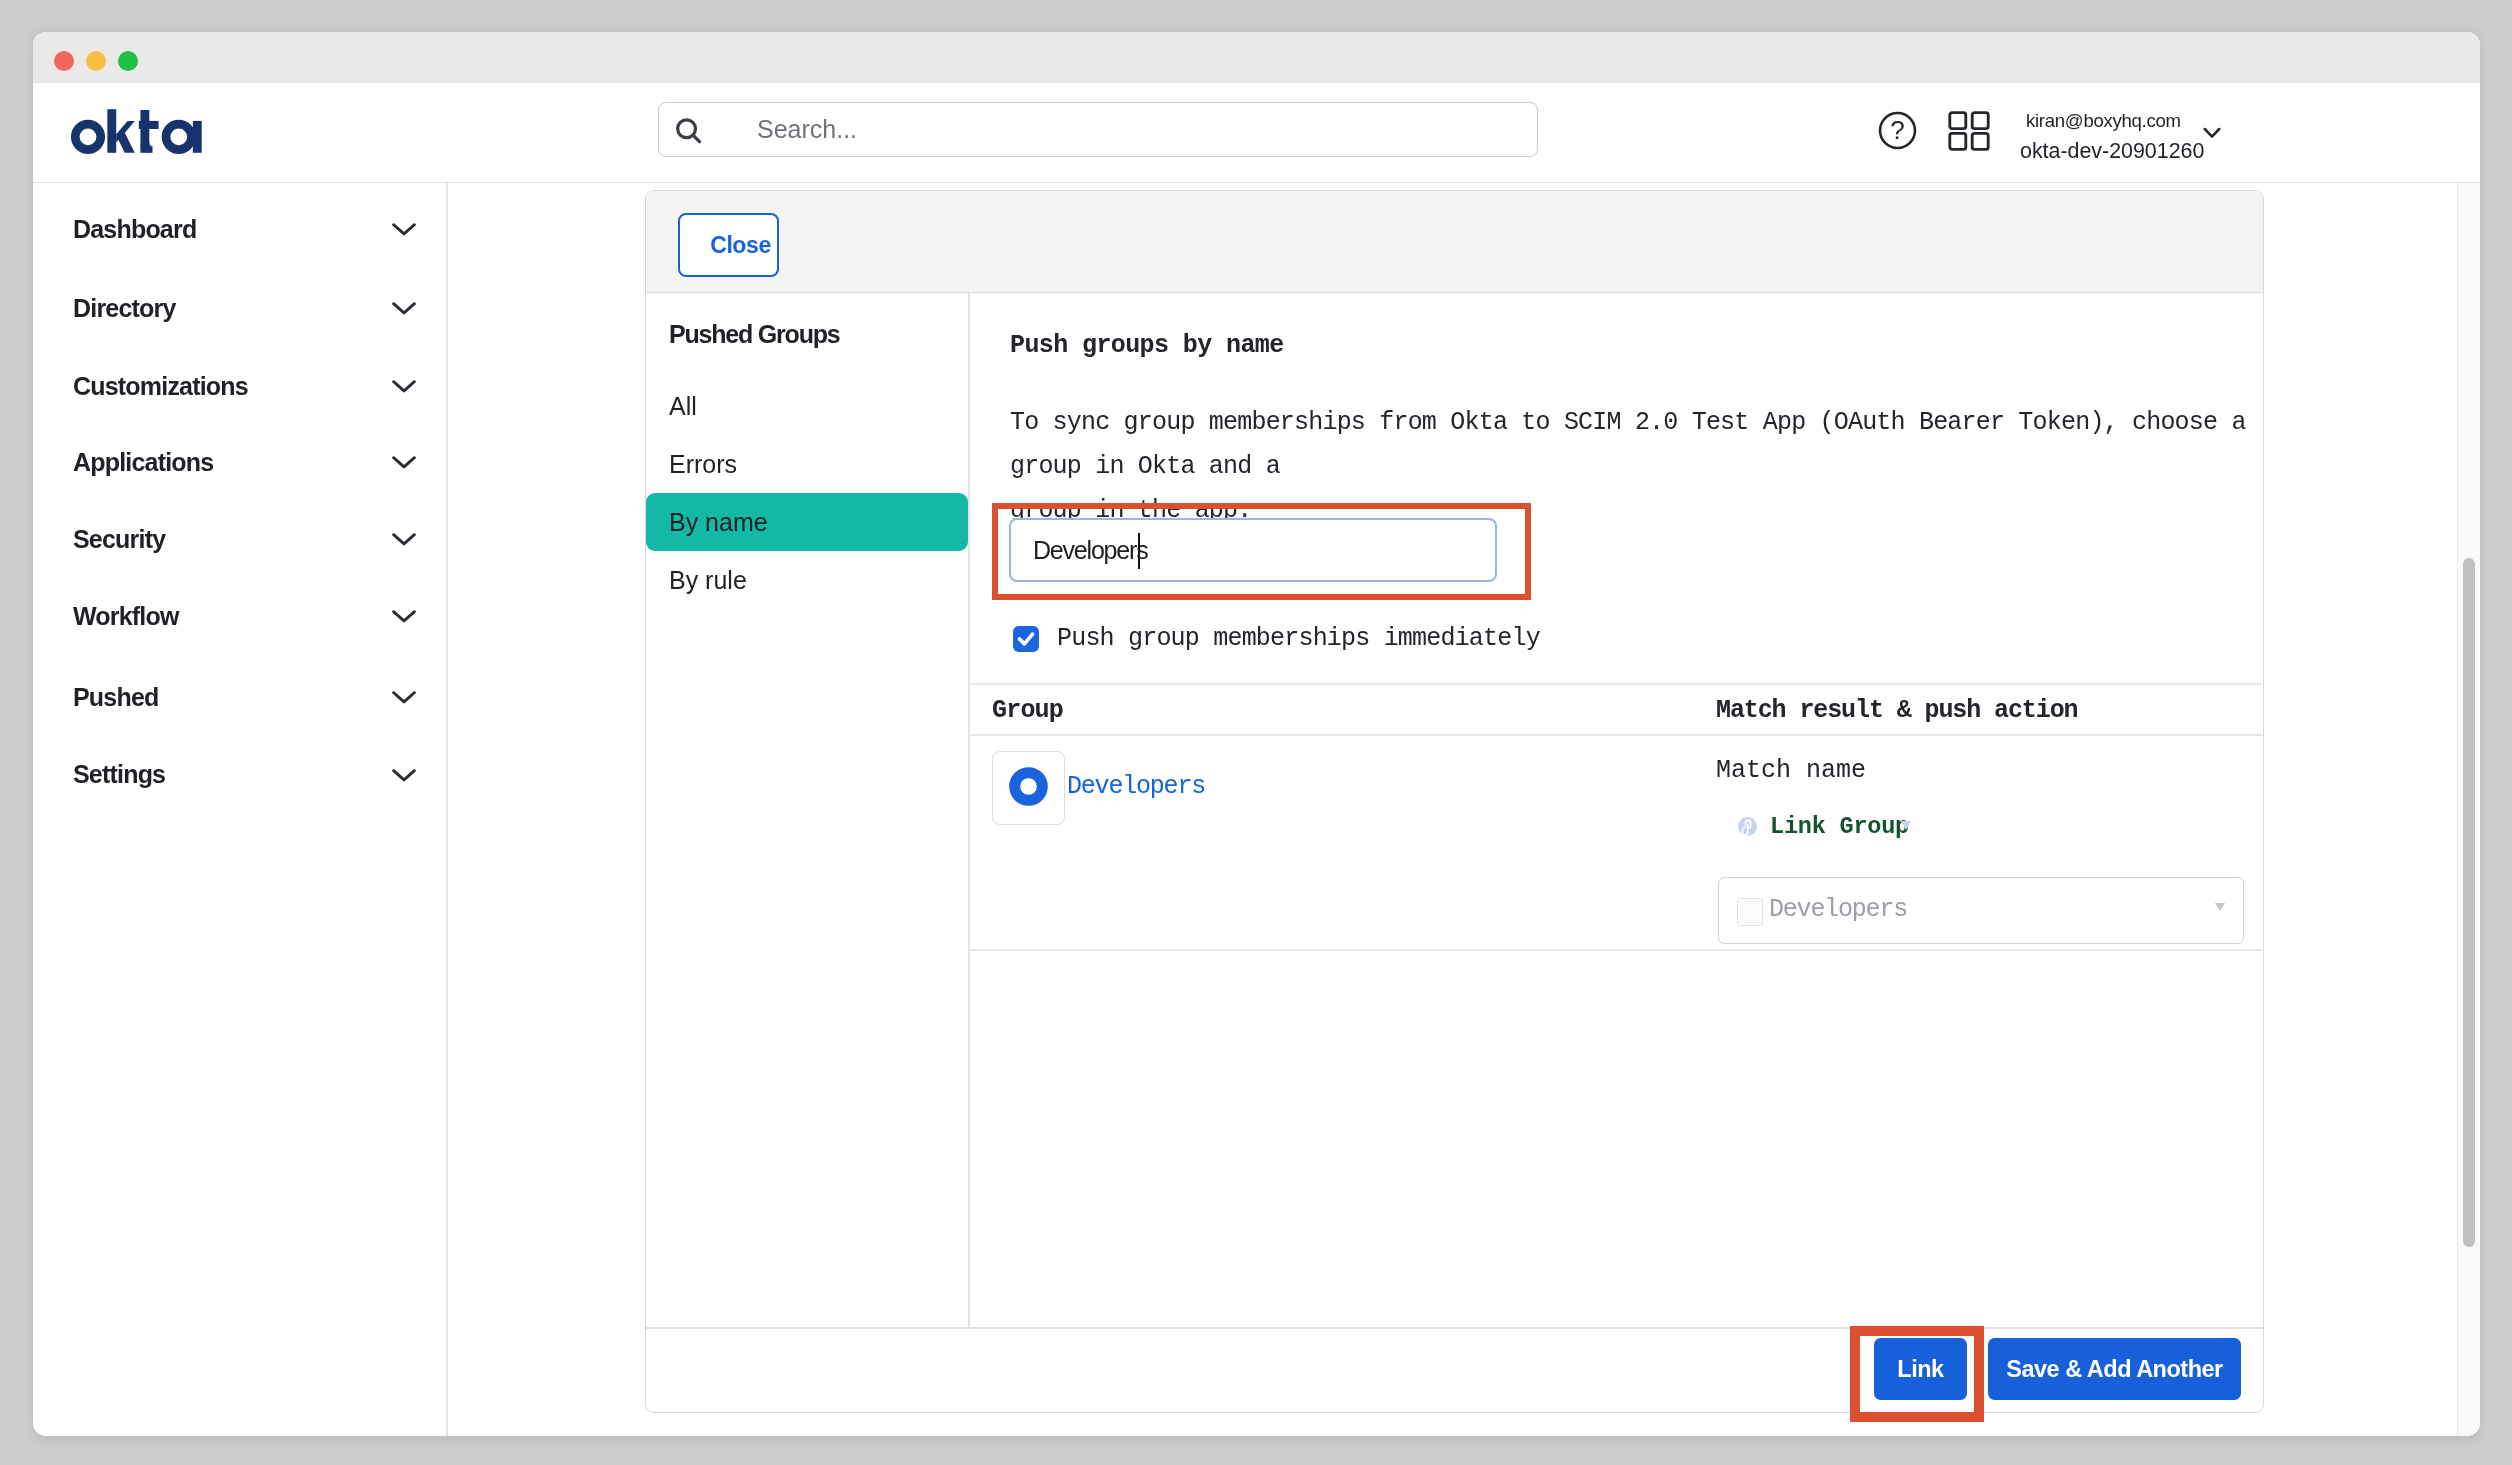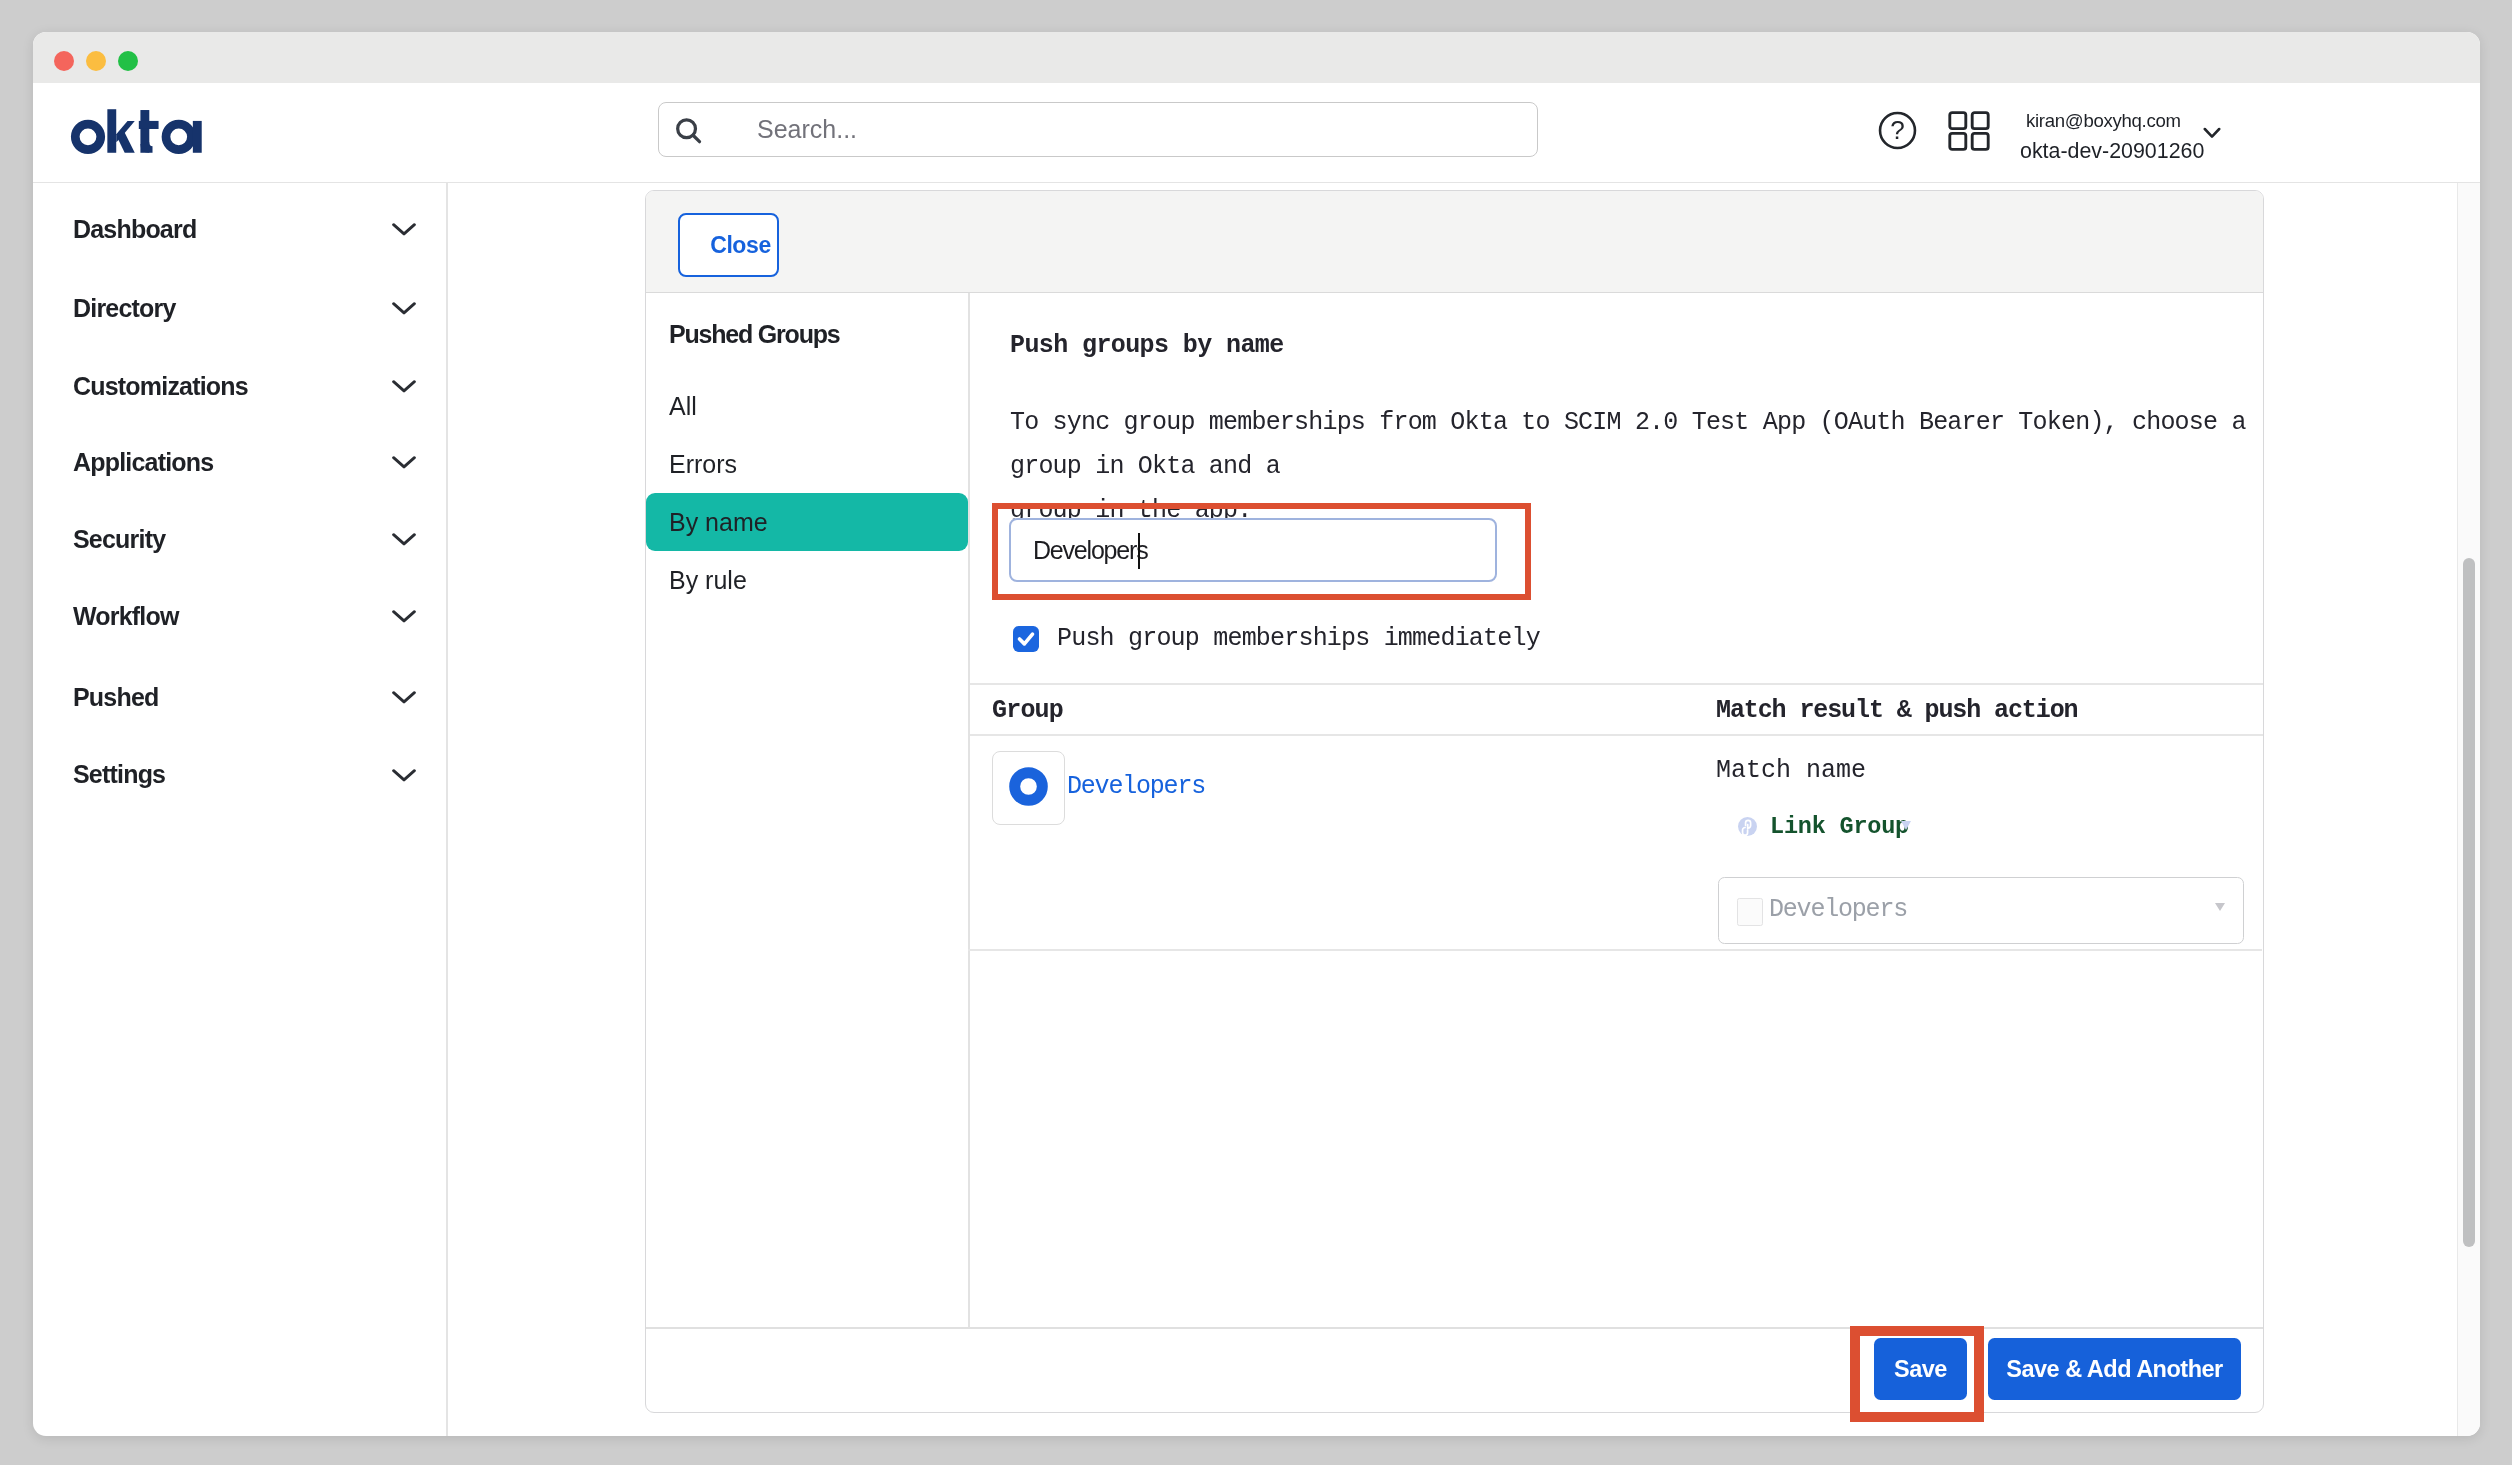--- a/index.html
+++ b/index.html
@@ -176,21 +176,21 @@
     <div class="rc" style="left:1124px; top:618px; height:36px; line-height:36px; font-weight:bold; color:#14532d; font-size:23.5px; letter-spacing:-0.2px;">Link Group</div>
     <div class="abs" style="left:1255px; top:630px; width:0; height:0; border-left:5.7px solid transparent; border-right:5.7px solid transparent; border-top:9px solid #c9d3f1;"></div>
 
     <div class="abs" style="left:1072px; top:686px; width:526px; height:67px; border:1.6px solid #cfd0d2; border-radius:6.5px; background:#fff;"></div>
     <div class="abs" style="left:1091px; top:707px; width:26px; height:28px; border:1.6px solid #e3e3e4; border-radius:2.4px; background:#fbfbfb;"></div>
     <div class="rc" style="left:1123px; top:701px; height:36px; line-height:36px; color:#9ba0a8; letter-spacing:-1.2px;">Developers</div>
     <div class="abs" style="left:1569px; top:712px; width:0; height:0; border-left:5.3px solid transparent; border-right:5.3px solid transparent; border-top:8px solid #c6c6cb;"></div>
     <div class="hline" style="left:322px; top:758px; width:1294px;"></div>
 
     <div class="hline" style="left:0px; top:1136px; width:1617px; background:#e0e0e0;"></div>
-    <div class="btn" style="left:1228px; top:1147px; width:93px;">Save</div>
+    <div class="btn" style="left:1228px; top:1147px; width:93px;">Link</div>
     <div class="btn" style="left:1342px; top:1147px; width:253px;">Save &amp; Add Another</div>
     <div class="orect" style="left:1204px; top:1135px; width:134px; height:96px; border-width:10.5px;"></div>
   </div>
 
   <div class="scrolltrack"></div>
   <div style="position:absolute; left:2430px; top:526px; width:12px; height:689px; background:#bfc0c1; border-radius:6.5px;"></div>
 </div>
 
 
 </body></html>

